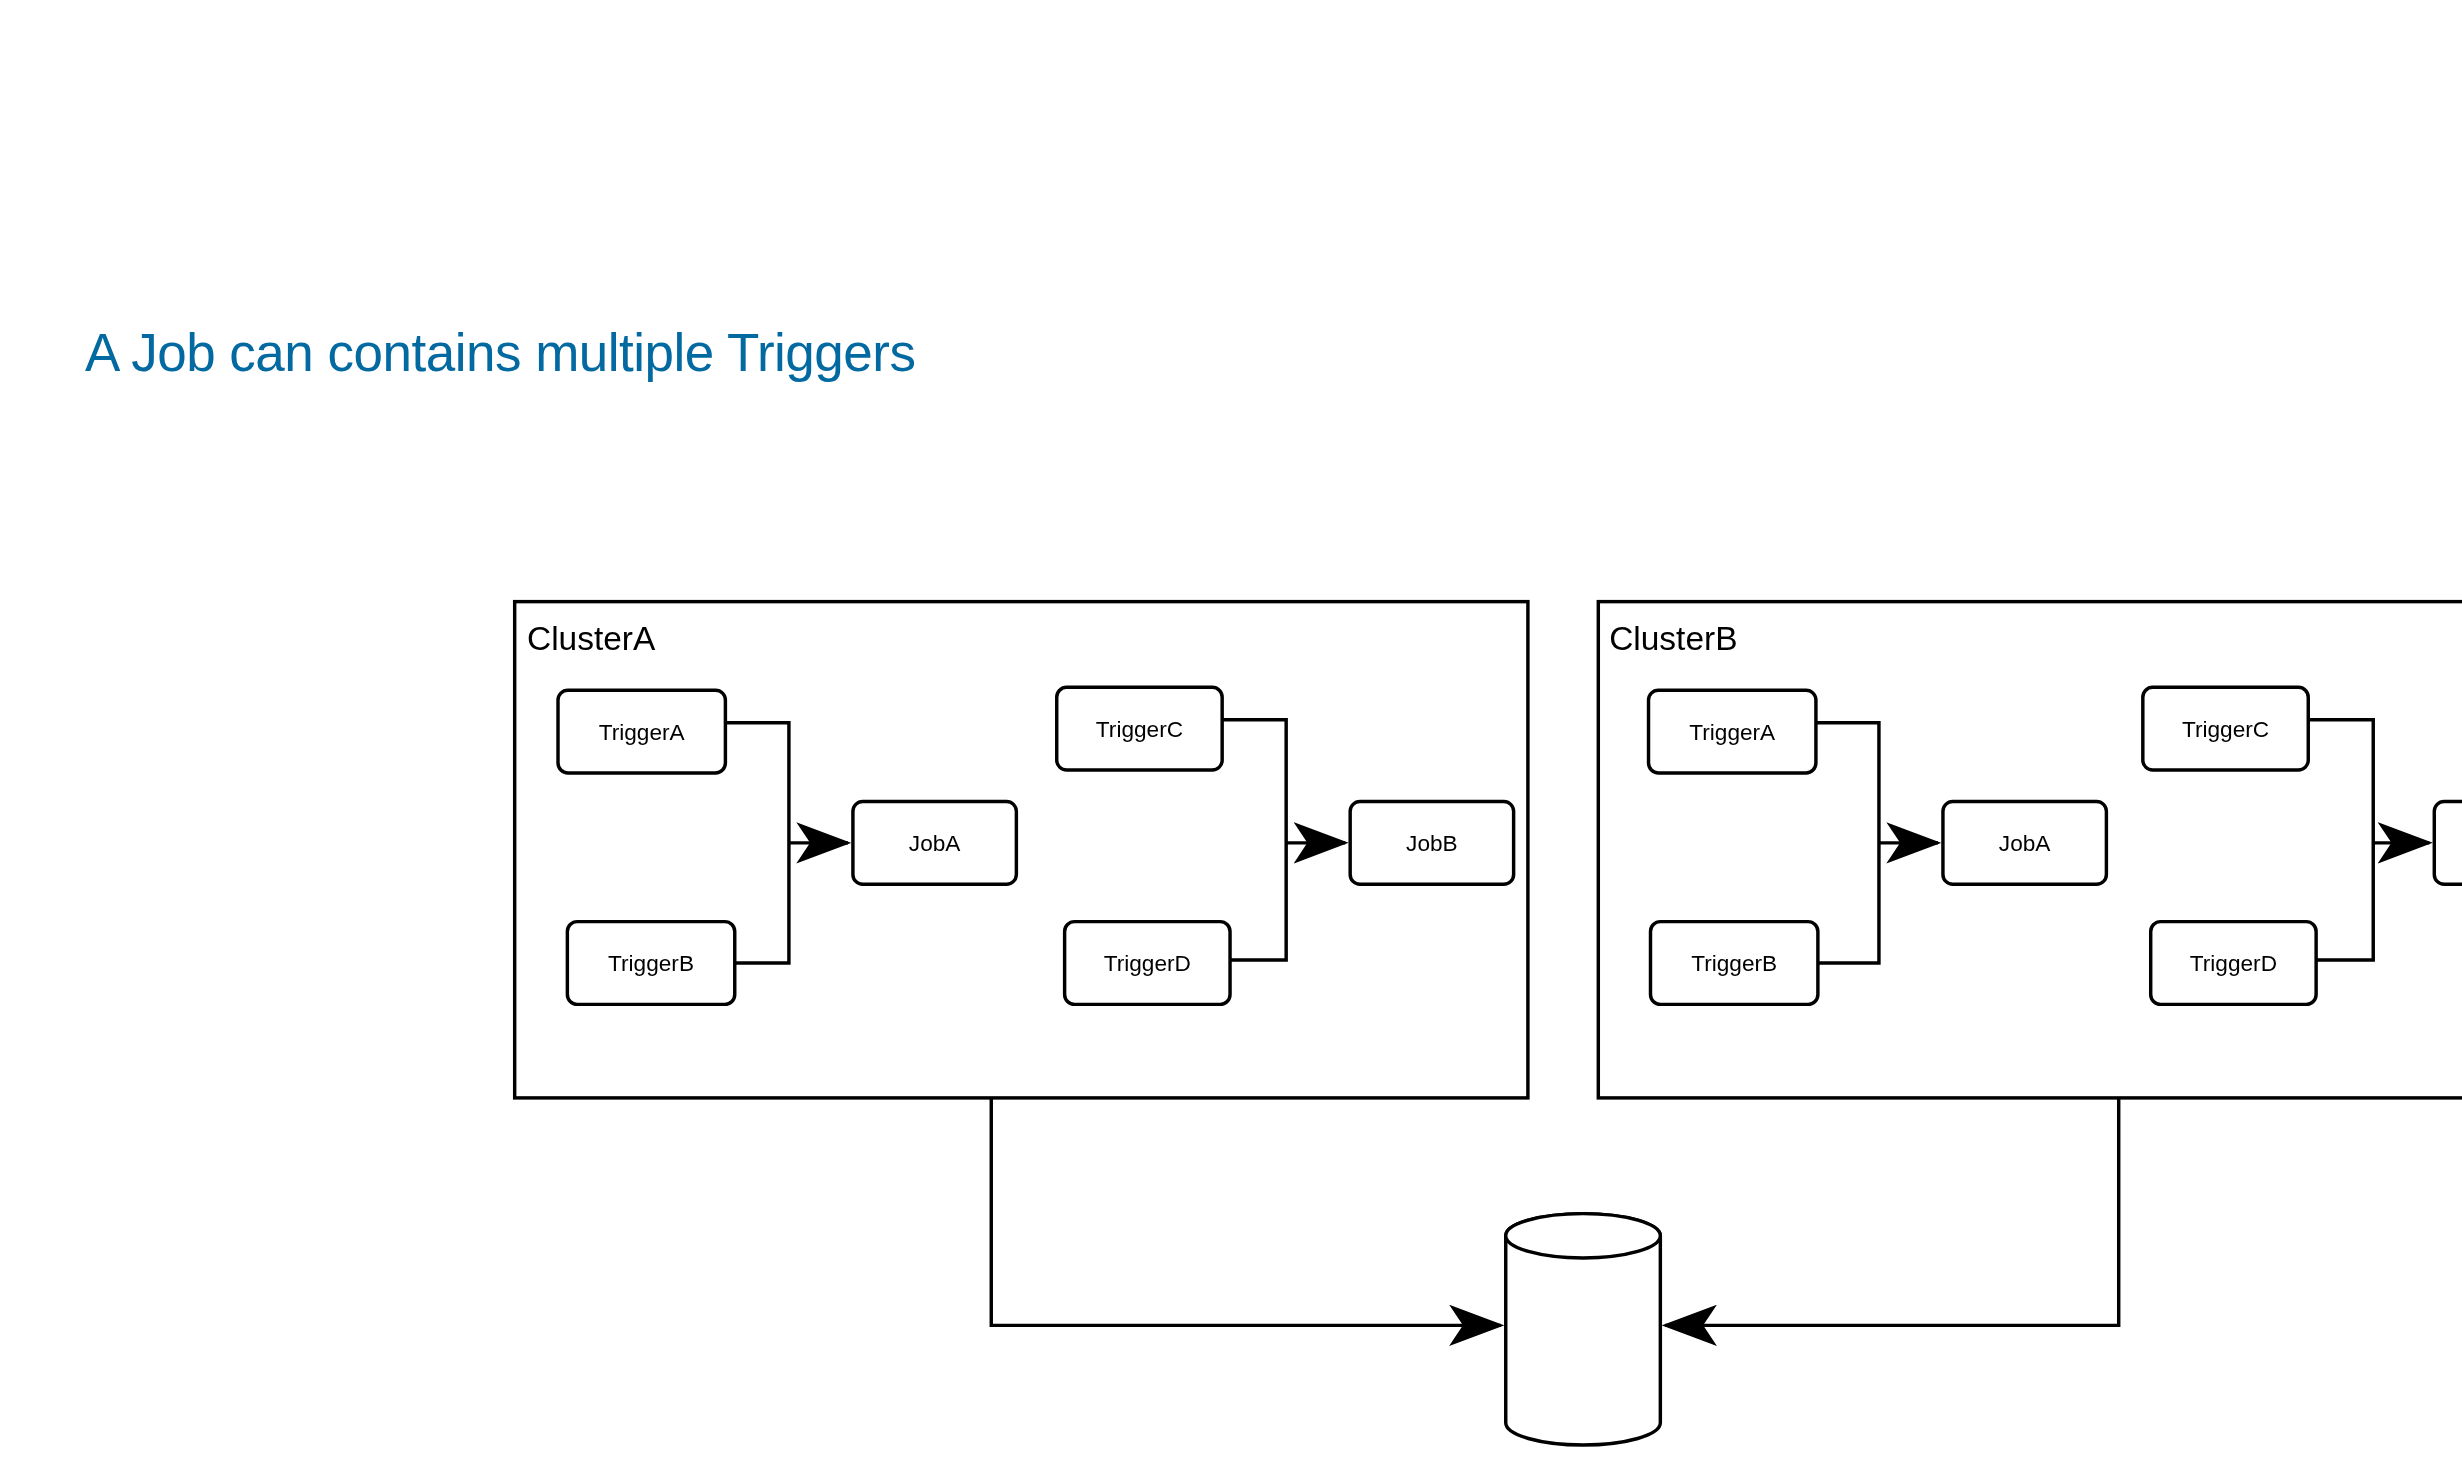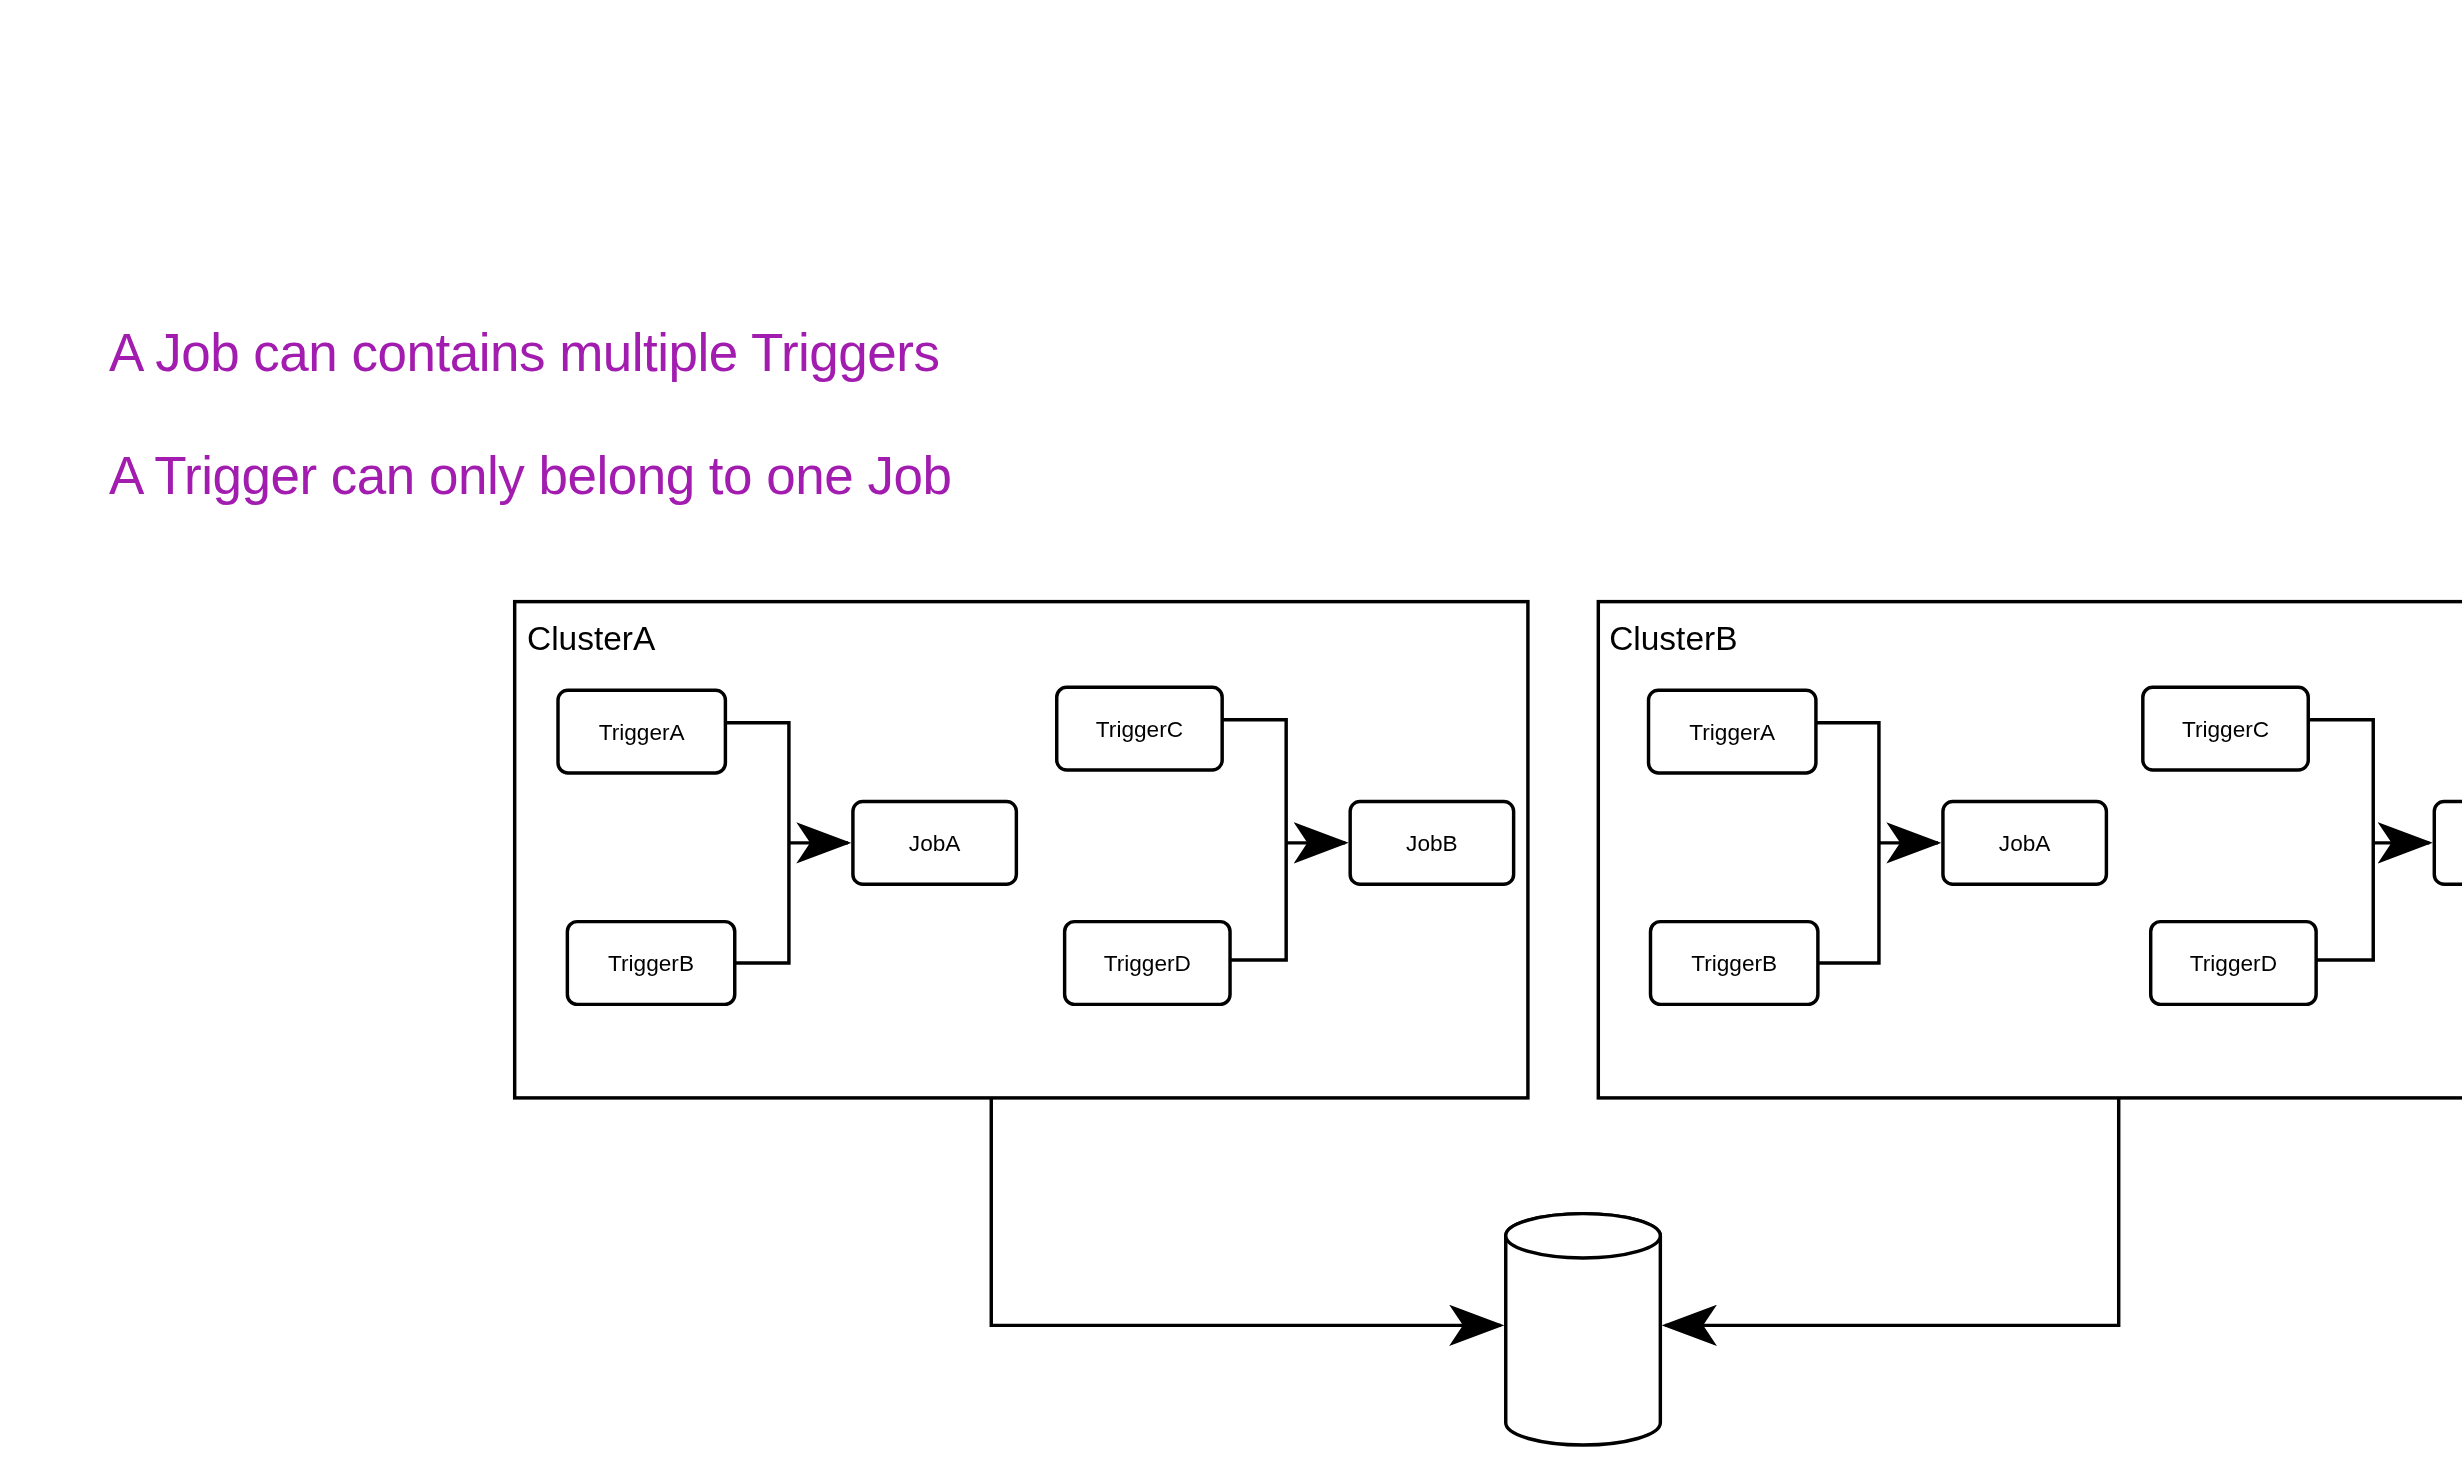--- a/index.html
+++ b/index.html
@@ -32,26 +32,26 @@
     font-size: 112px;
     line-height: 1.05;
     font-weight: 700;
     letter-spacing: -3px;
     color: #000000;
     white-space: nowrap;
   }
 
   .body-line {
     position: absolute;
-    left: 109px;
+    left: 85px;
     font-size: 53px;
     line-height: 1.1;
     font-weight: 400;
     letter-spacing: -0.5px;
-    color: #a21caf;
+    color: #0369a1;
     white-space: nowrap;
   }
   .body-line-1 { top: 324px; }
   .body-line-2 { top: 447px; }
 
   
   #diagram {
     position: absolute;
     left: 0;
     top: 0;
@@ -94,21 +94,20 @@
   }
 </style>
 </head>
 <body>
 
 <div id="slide">
 
 
   <div class="body-line body-line-1">A Job can contains multiple Triggers</div>
 
-  <div class="body-line body-line-2">A Trigger can only belong to one Job</div>
 
   <svg id="diagram" viewBox="0 0 5333 3000" xmlns="http://www.w3.org/2000/svg">
 
     <defs>
       <marker id="arrowhead" markerWidth="16" markerHeight="12" refX="15" refY="6" orient="auto" markerUnits="strokeWidth">
         <path d="M0,0 L16,6 L0,12 L4,6 Z" fill="#000000"></path>
       </marker>
     </defs>
 
     <g>

